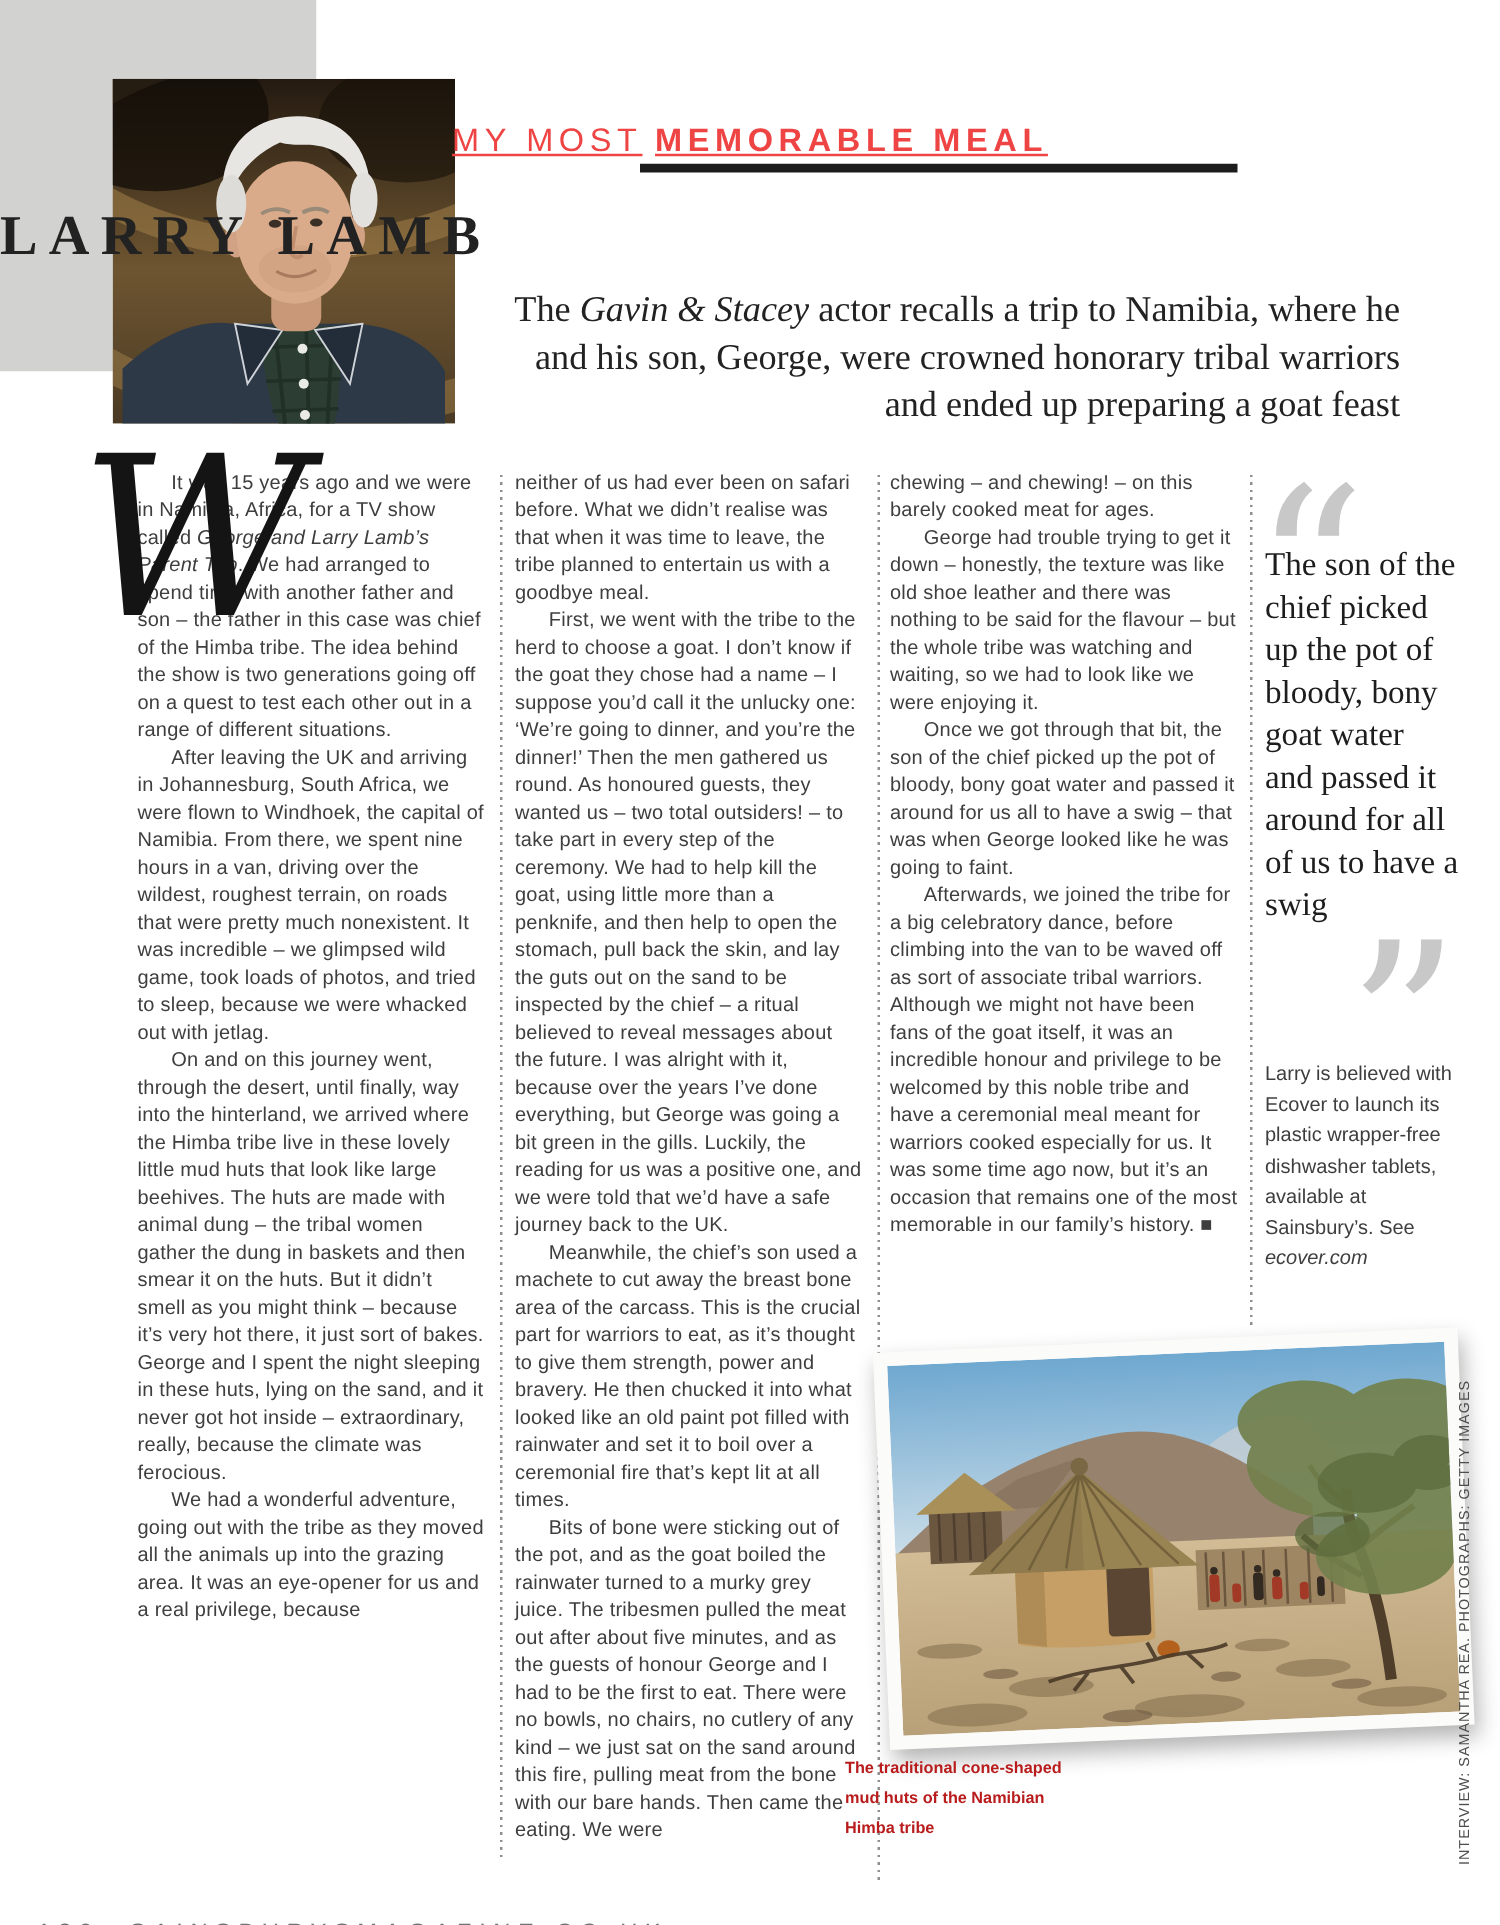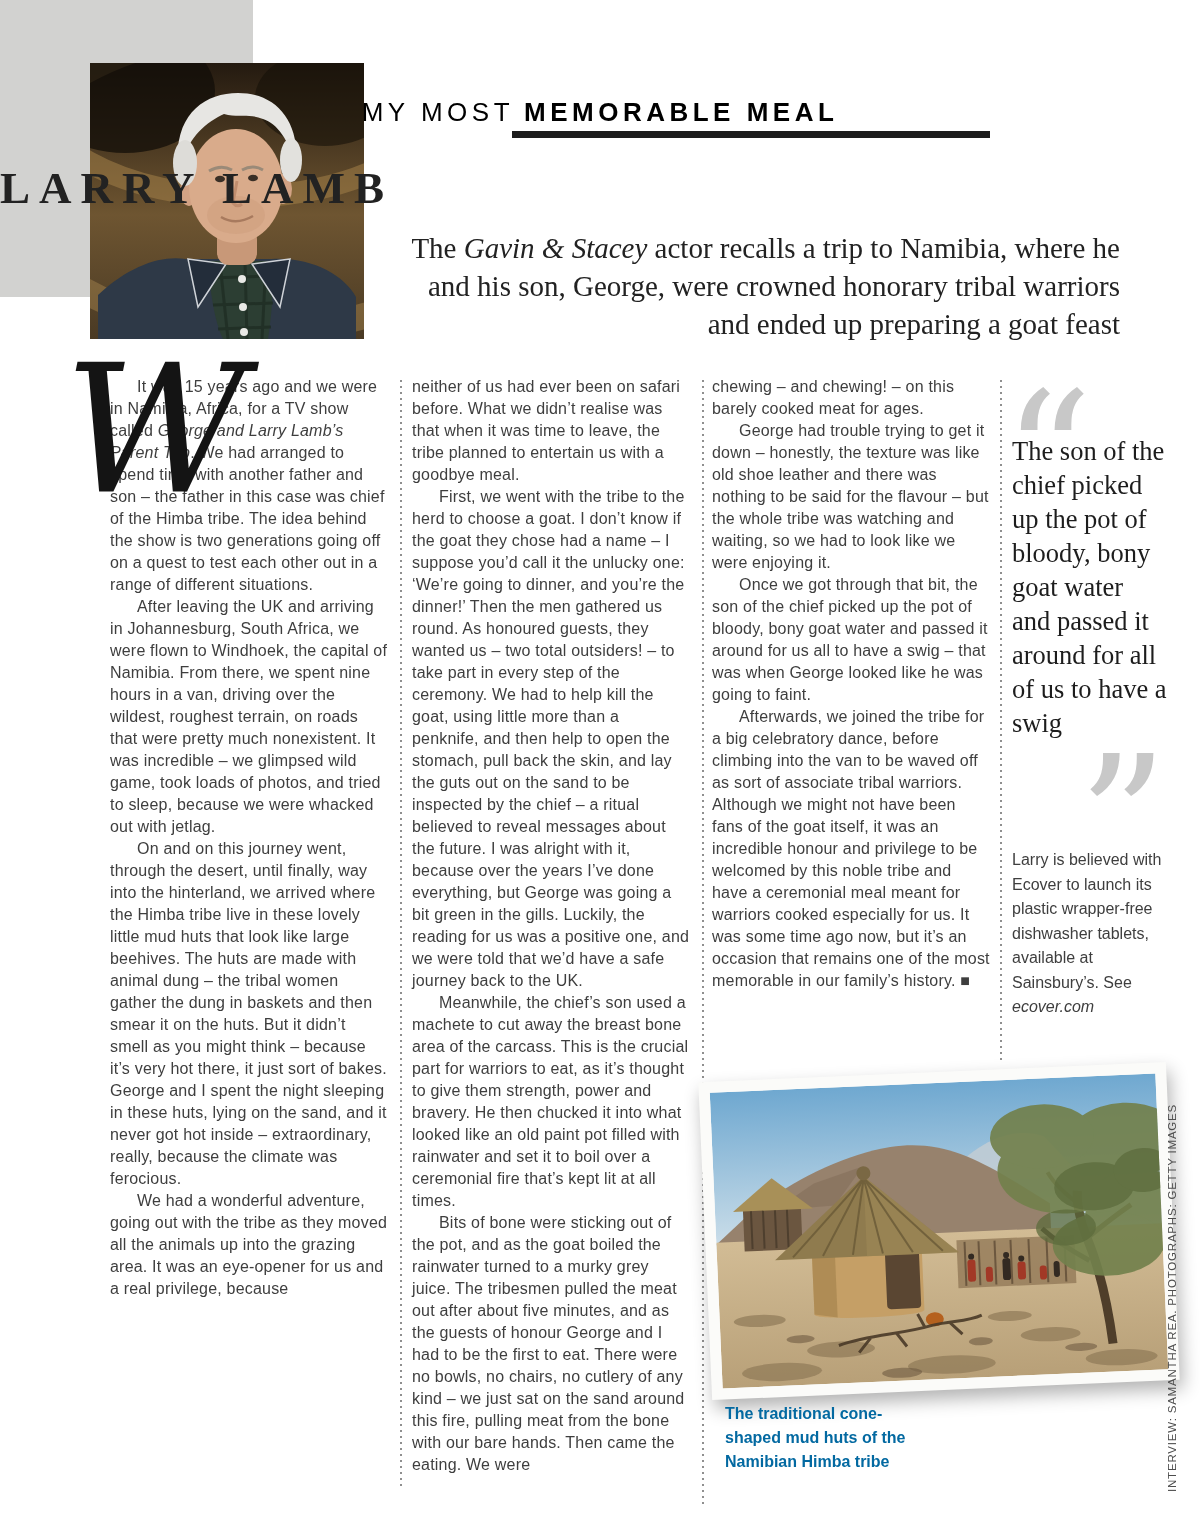--- a/index.html
+++ b/index.html
@@ -5,21 +5,21 @@
   html,body{margin:0;padding:0;background:#ffffff;}
   .page{position:relative;width:1200px;height:1540px;background:#ffffff;overflow:hidden;
         font-family:"Liberation Sans",sans-serif;color:#3e3e3e;}
 
   
   .corner-square{position:absolute;left:0;top:0;width:253px;height:297px;background:#d2d2d0;}
   .portrait{position:absolute;left:90px;top:63px;width:274px;height:276px;overflow:hidden;}
 
   
   .kicker{position:absolute;left:0;top:97px;width:100%;text-align:center;
-          font-size:26px;letter-spacing:4.5px;color:#000000;}
+          font-size:26px;letter-spacing:4.5px;color:#ef4444;text-decoration:underline;}
   .kicker .light{font-weight:400;margin-right:10px;}
   .kicker .bold{font-weight:700;}
   .kicker-bar{position:absolute;left:512px;top:131px;width:478px;height:7px;background:#1c1c1c;}
   .title{position:absolute;left:0;top:162px;width:100%;text-align:left;
          font-family:"Liberation Serif",serif;font-weight:700;font-size:45px;
          letter-spacing:9px;color:#222;}
   .standfirst{position:absolute;left:380px;top:229px;width:740px;text-align:right;
               font-family:"Liberation Serif",serif;font-size:29px;line-height:38px;color:#222;}
 
   
@@ -53,22 +53,22 @@
   #qclose{left:1078px;top:732px;}
   .pullquote{position:absolute;left:1012px;top:434px;width:155px;
              font-family:"Liberation Serif",serif;font-size:26.5px;line-height:34px;color:#1d1d1d;}
   .sidebar-note{position:absolute;left:1012px;top:848px;width:152px;
                 font-size:16px;line-height:24.5px;color:#3e3e3e;}
 
   
   .polaroid{position:absolute;left:705px;top:1072px;width:446px;height:296px;
             background:#fbfbf9;padding:11px;transform:rotate(-2.5deg);
             box-shadow:3px 9px 18px rgba(0,0,0,.3);}
-  .caption{position:absolute;left:725px;top:1402px;width:200px;font-weight:700;
-           font-size:16px;line-height:24px;color:#0369a1;}
+  .caption{position:absolute;left:676px;top:1402px;width:200px;font-weight:700;
+           font-size:13px;line-height:24px;color:#b91c1c;}
 
   
   .credit{position:absolute;left:1180px;top:1478px;width:395px;height:14px;
           transform:rotate(-90deg);transform-origin:0 100%;
           font-size:11.5px;letter-spacing:.8px;color:#4d4d4d;white-space:nowrap;}
   .footer{position:absolute;left:30px;top:1536px;font-size:19px;letter-spacing:6px;color:#737373;}
   .footer .num{margin-right:24px;}
 </style>
 </head>
 <body>

